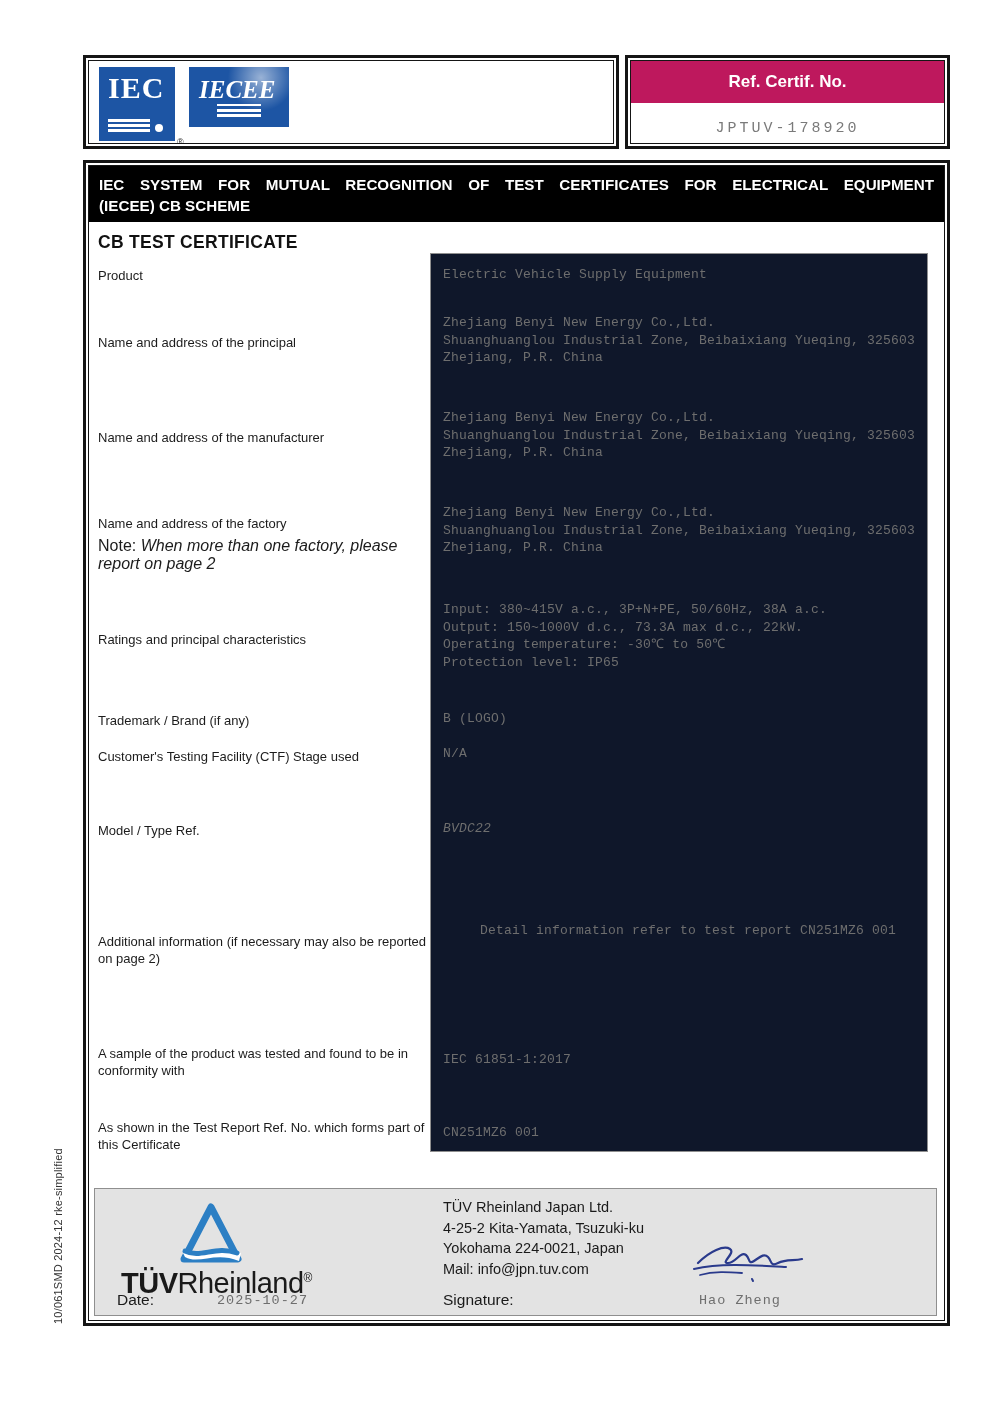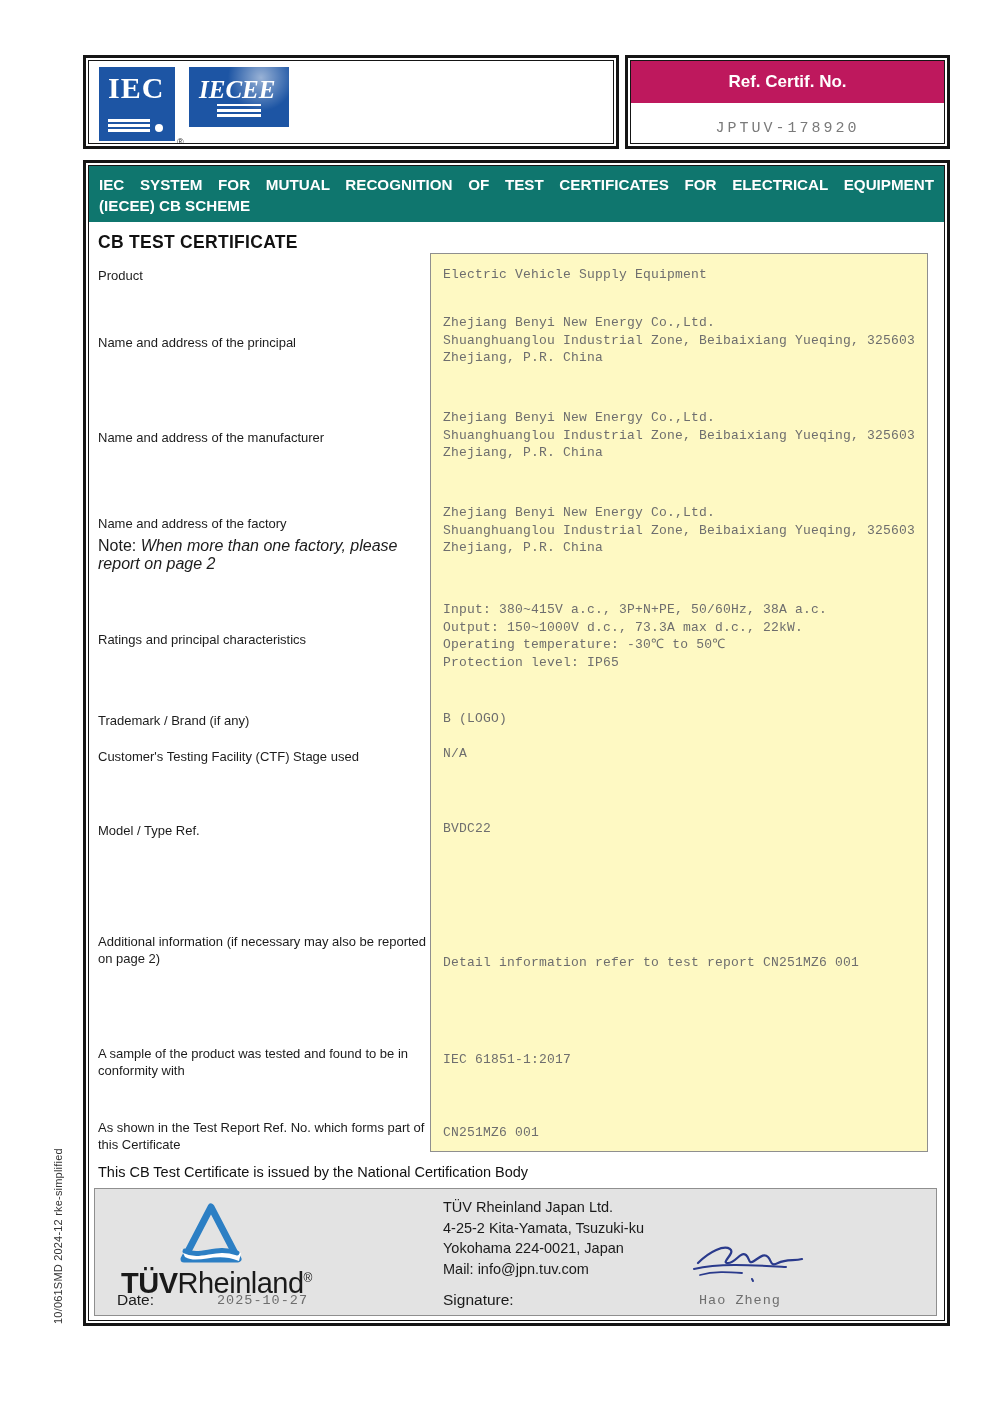--- a/index.html
+++ b/index.html
@@ -29,32 +29,32 @@
   .logo-iecee .glines .bar { width:44px; height:2.6px; background:#fff; margin-top:2.8px; }
   .tm-mark { position:absolute; left:204px; top:82px; font-size:8px; color:#333; }
 
   
   .ref-bar { height:42px; background:#be185d; color:#fff; font-weight:bold; font-size:17px;
     text-align:center; line-height:42px; }
   .ref-value { text-align:center; padding-top:17px; font-family:"Liberation Mono","DejaVu Sans Mono",monospace;
     font-size:15px; letter-spacing:3px; color:#7a7a7a; }
 
   
-  .banner { position:absolute; left:0; top:0; width:100%; height:56px; background:#0f766e;
+  .banner { position:absolute; left:0; top:0; width:100%; height:56px; background:#000000;
     color:#fff; font-weight:bold; font-size:15.2px; padding:8px 10px 0 10px; line-height:21px; }
   .banner .l1 { text-align:justify; text-align-last:justify; }
 
   .cert-title { position:absolute; left:9px; top:66px; font-size:17.5px; font-weight:bold; color:#111; letter-spacing:.3px; }
 
   .flabel { position:absolute; left:9px; width:332px; font-size:13px; color:#1c1c1c; line-height:17px; }
   .fnote { position:absolute; left:9px; width:332px; font-size:16px; color:#1c1c1c; }
   .fnote .it { font-style:italic; }
 
   .value-panel { position:absolute; left:341px; top:87px; width:498px; height:899px;
-    background:#fef9c3; border:1px solid #8f8f8f; }
+    background:#0f172a; border:1px solid #8f8f8f; }
   .fvalue { position:absolute; left:12px; font-family:"Liberation Mono","DejaVu Sans Mono",monospace;
     font-size:13px; color:#6e6e6e; line-height:17.5px; white-space:pre-line; letter-spacing:.2px; }
 
   .issued-line { position:absolute; left:9px; top:998px; font-size:14.5px; color:#111; }
 
   
   .footer-box { position:absolute; left:5px; top:1022px; width:843px; height:128px;
     background:#e3e3e3; border:1px solid #8f8f8f; }
   .tuv-logo { position:absolute; left:16px; top:14px; display:flex; align-items:center;flex-direction:column; }
   .tuv-word { font-size:29px; color:#1a1a1a; margin-left:10px; letter-spacing:-.5px; }
@@ -139,27 +139,26 @@
 Zhejiang, P.R. China</div>
         <div class="fvalue" style="top:250px;">Zhejiang Benyi New Energy Co.,Ltd.
 Shuanghuanglou Industrial Zone, Beibaixiang Yueqing, 325603
 Zhejiang, P.R. China</div>
         <div class="fvalue" style="top:347px;">Input: 380~415V a.c., 3P+N+PE, 50/60Hz, 38A a.c.
 Output: 150~1000V d.c., 73.3A max d.c., 22kW.
 Operating temperature: -30℃ to 50℃
 Protection level: IP65</div>
         <div class="fvalue" style="top:456px;">B (LOGO)</div>
         <div class="fvalue" style="top:491px;">N/A</div>
-        <div class="fvalue" style="top:566px;">BVDC22</div>
-        <div class="fvalue" style="top:700px;">Detail information refer to test report CN251MZ6 001</div>
+        <div class="fvalue" style="top:566px;font-style:italic;">BVDC22</div>
+        <div class="fvalue" style="top:668px;margin-left:37px;">Detail information refer to test report CN251MZ6 001</div>
         <div class="fvalue" style="top:797px;">IEC 61851-1:2017</div>
         <div class="fvalue" style="top:870px;">CN251MZ6  001</div>
       </div>
 
-      <div class="issued-line">This CB Test Certificate is issued by the National Certification Body</div>
 
       <div class="footer-box">
         <div class="tuv-logo">
           <svg width="64" height="64" viewBox="0 0 64 64">
             <path d="M32 4 L59 56 L5 56 Z" fill="none" stroke="#2c7fc4" stroke-width="7" stroke-linejoin="round"></path>
             <path d="M2 46 C 18 56, 34 40, 62 50 L 60 58 C 36 48, 20 62, 6 54 Z" fill="#ffffff" stroke="none"></path>
             <path d="M6 48 C 22 56, 36 42, 58 50" fill="none" stroke="#2c7fc4" stroke-width="5" stroke-linecap="round"></path>
           </svg>
           <div class="tuv-word"><b>TÜV</b><span>Rheinland</span><sup>®</sup></div>
         </div>

